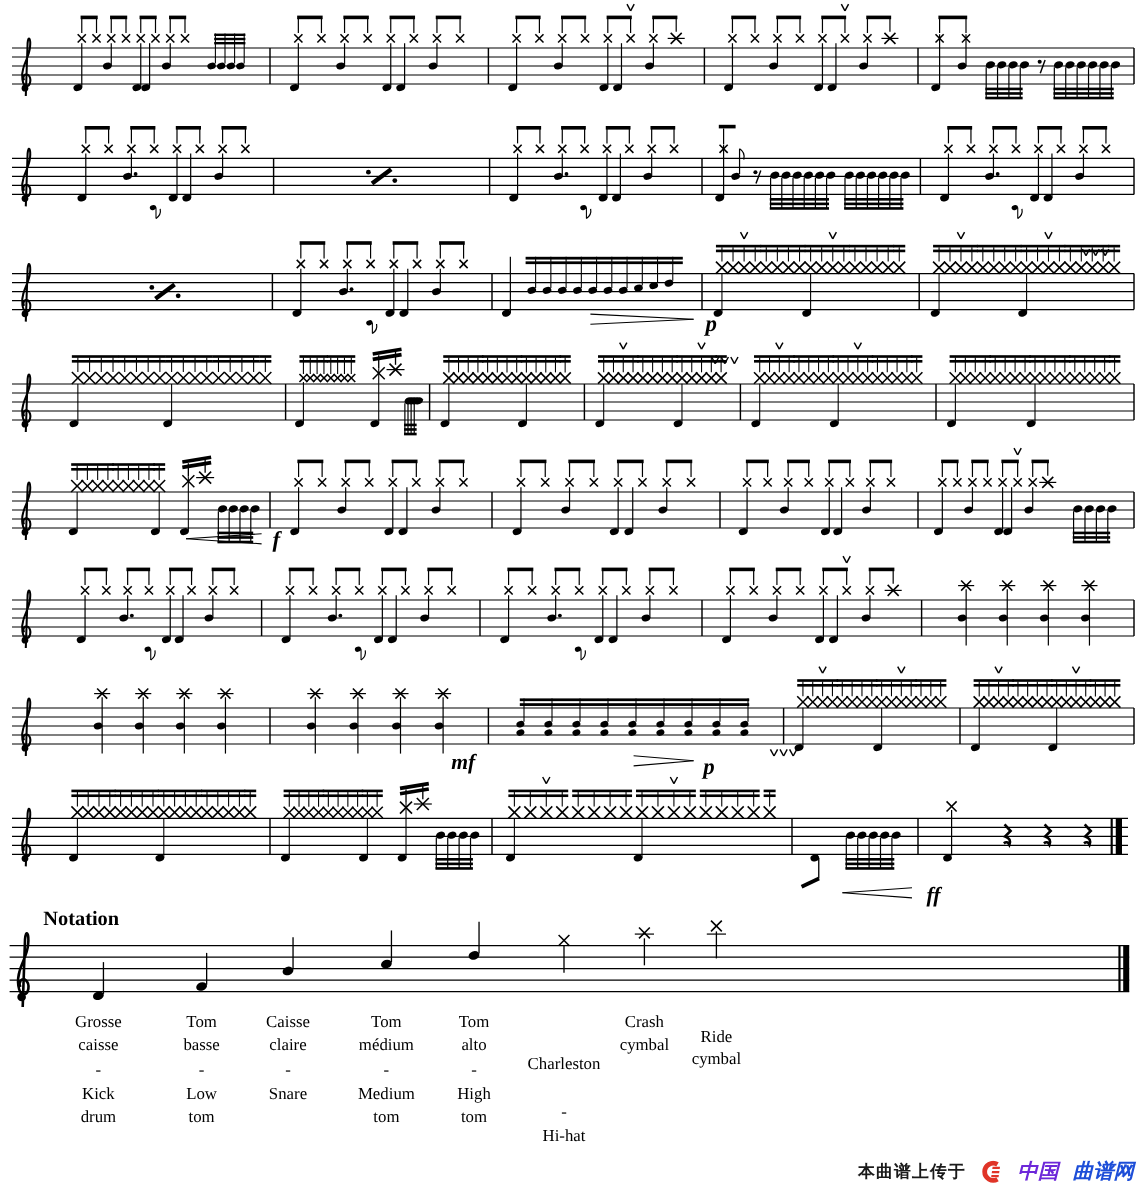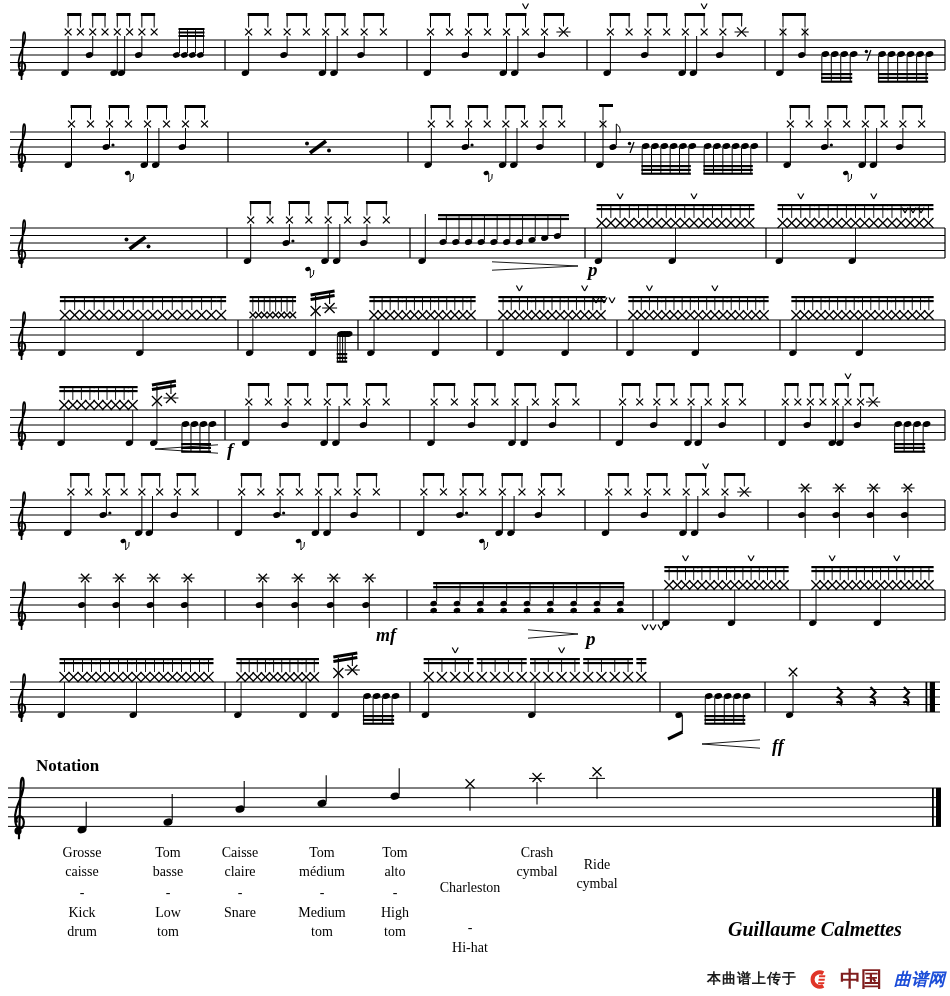--- a/index.html
+++ b/index.html
@@ -9,21 +9,21 @@
   .notation-title{position:absolute;left:36px;top:756px;font-weight:bold;font-size:17px;}
   .legend-col{position:absolute;text-align:center;font-size:14px;line-height:19px;}
   .legend-col .fr{}
   .legend-col .dash{height:20px;line-height:20px;}
   .credits{position:absolute;left:728px;top:916px;font-style:italic;font-weight:bold;
            font-size:20px;line-height:27px;}
   .watermark{position:absolute;right:5px;top:965px;display:flex;align-items:center;gap:12px;
              font-family:"Liberation Sans",sans-serif;font-size:14px;font-weight:bold;}
   .wm-prefix{color:#1a1a1a;letter-spacing:1px;}
   .wm-logo{display:inline-block;width:19px;height:19px;}
-  .site-black{font-size:21px;color:#7f1d1d;}
+  .site-black{font-style:italic;font-size:17px;color:#6d28d9;}
   .site-red{font-style:italic;font-size:17px;}
 </style>
 </head>
 <body>
 
 <div class="page">
 
   <svg id="score" width="950" height="996" viewBox="0 0 950 996">
       <g>
         <line x1="10" y1="40" x2="945" y2="40" stroke="#000" stroke-width="1"></line>
@@ -2058,21 +2058,20 @@
       </div>
       <div class="legend-col" style="left: 552px; top: 855px; width: 90px;">
         <div class="fr">
           <div>Ride</div>
           <div>cymbal</div>
         </div>
       </div>
     </div>
 
   <div class="credits">
-    <div>Guillaume Calmettes</div>
   </div>
 
   <div class="watermark">
     <span class="wm-prefix">本曲谱上传于</span>
     <span class="wm-logo">
       <svg width="19" height="19" viewBox="0 0 20 20">
         <path d="M15,3.5 A7.5,7.5 0 1 0 15,16.5" fill="none" stroke="#e03427" stroke-width="4.2"></path>
         <g transform="skewX(-8)" fill="#e03427">
           <rect x="11.5" y="5.6" width="6.5" height="2"></rect>
           <rect x="11.5" y="9.2" width="6.5" height="2"></rect>

